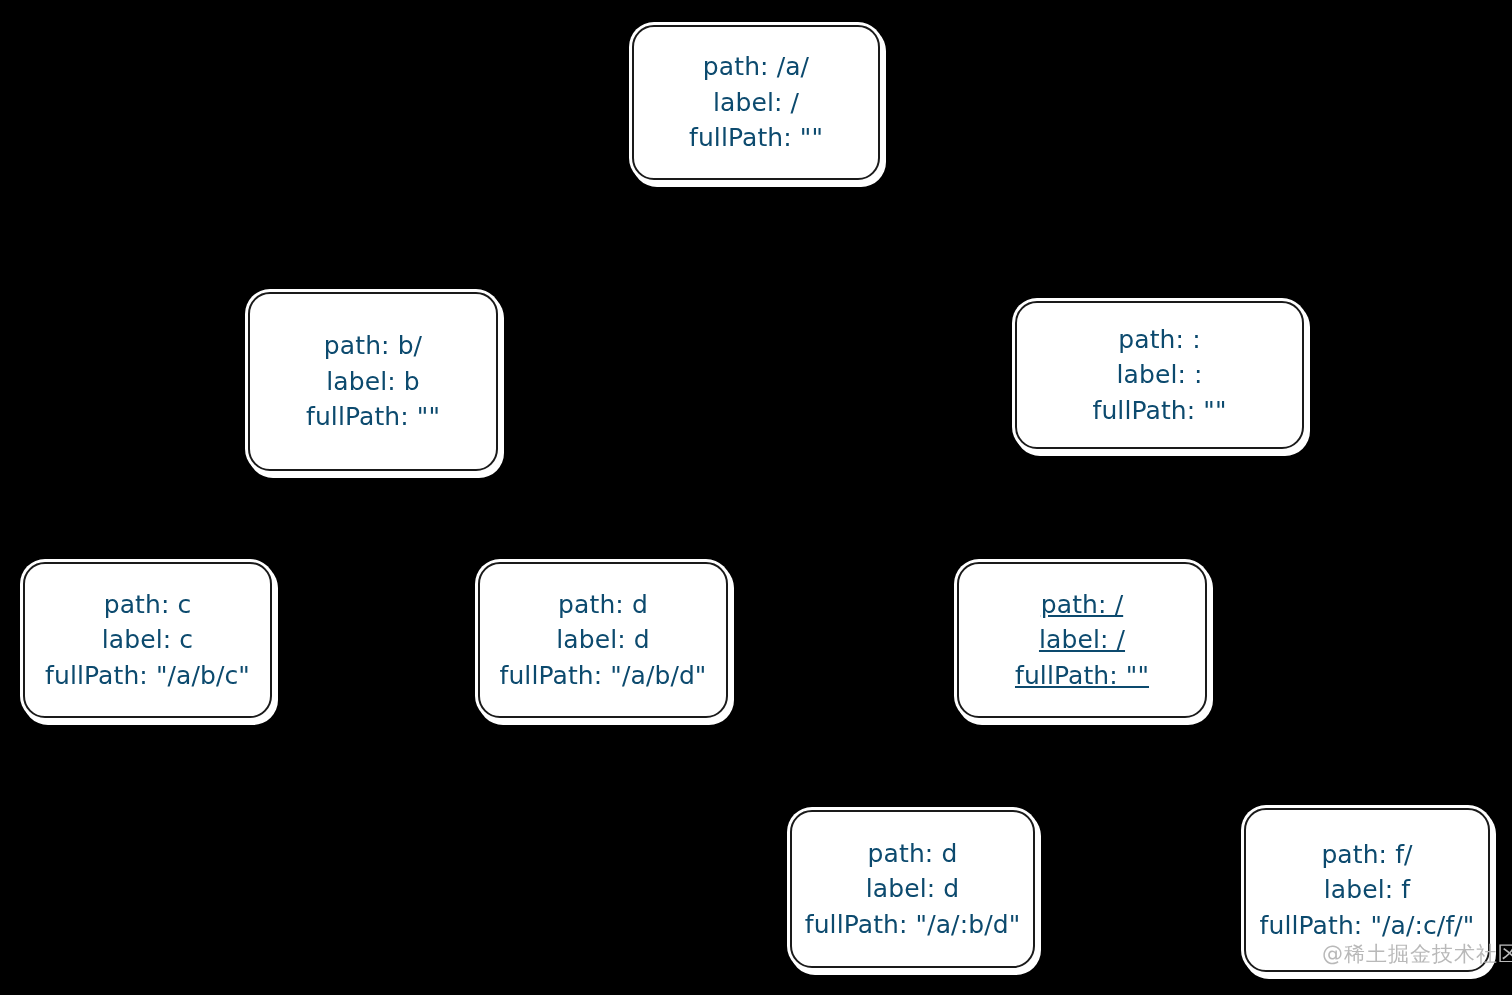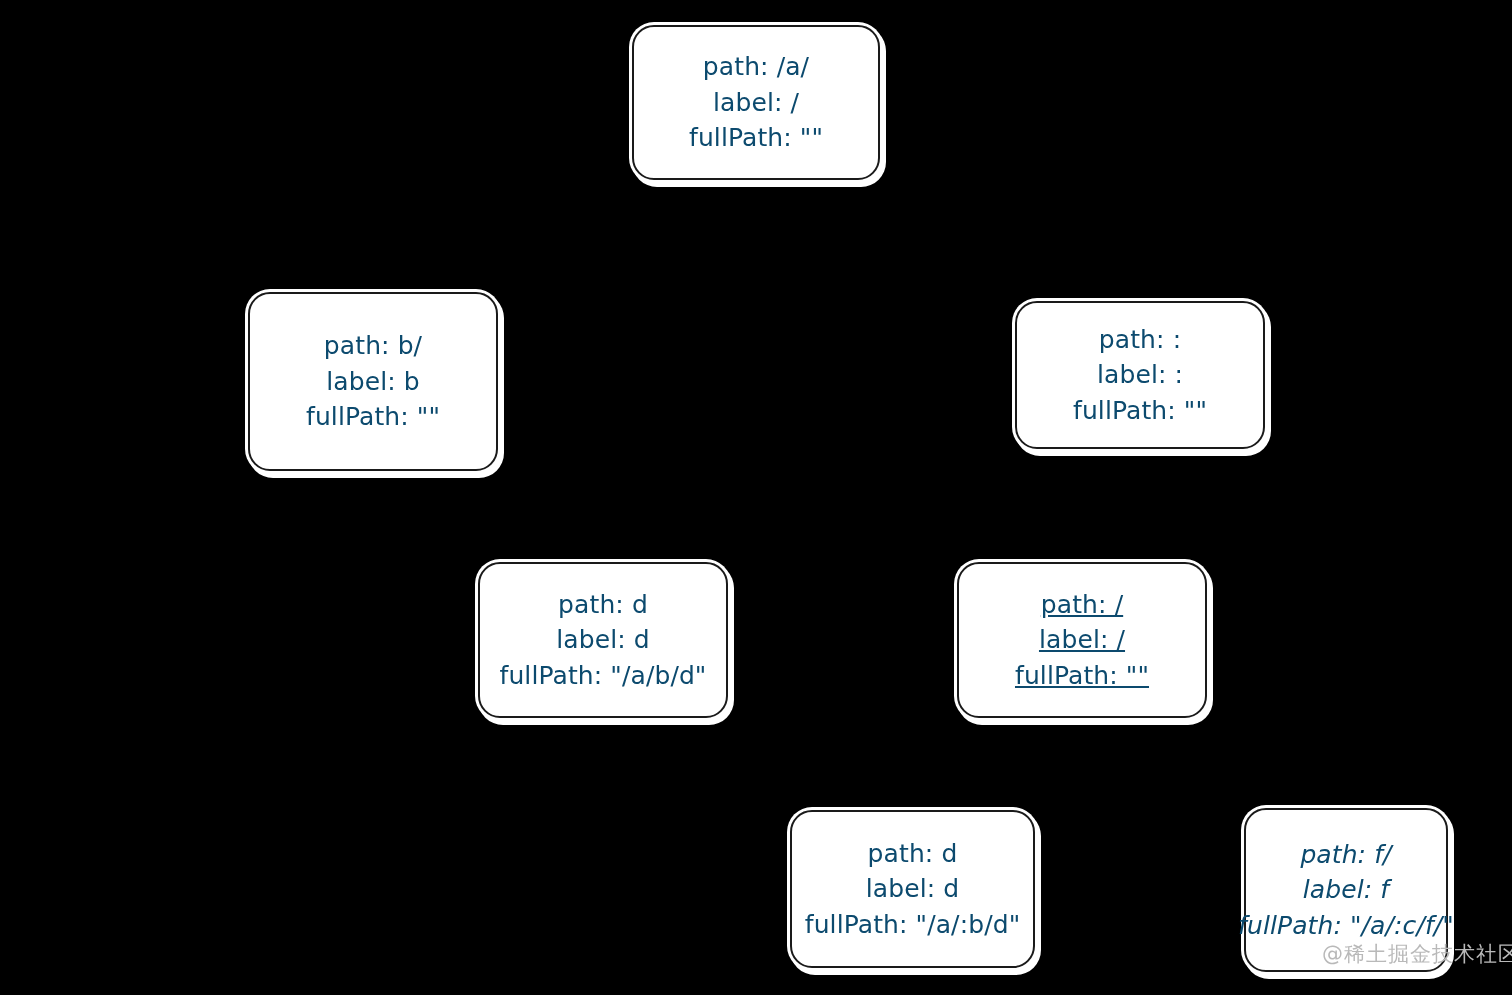--- a/index.html
+++ b/index.html
@@ -54,46 +54,51 @@
     <span class="line">label: /</span>
     <span class="line">fullPath: ""</span>
   </div>
 
   <div class="node" style="left:248px; top:292px; width:250px; height:179px;">
     <span class="line">path: b/</span>
     <span class="line">label: b</span>
     <span class="line">fullPath: ""</span>
   </div>
 
-  <div class="node" style="left:1015px; top:301px; width:250px; height:148px;">
+  <div class="node" style="left:1015px; top:301px; width:289px; height:148px;">
     <span class="line">path: :</span>
     <span class="line">label: :</span>
     <span class="line">fullPath: ""</span>
   </div>
 
+  <div class="node" style="left:23px; top:562px; width:249px; height:156px;">
+    <span class="line">path: c</span>
+    <span class="line">label: c</span>
+    <span class="line">fullPath: "/a/b/c"</span>
+  </div>
 
   <div class="node" style="left:478px; top:562px; width:250px; height:156px;">
     <span class="line">path: d</span>
     <span class="line">label: d</span>
     <span class="line">fullPath: "/a/b/d"</span>
   </div>
 
   <div class="node" style="left:957px; top:562px; width:250px; height:156px;text-decoration:underline;">
     <span class="line">path: /</span>
     <span class="line">label: /</span>
     <span class="line">fullPath: ""</span>
   </div>
 
   <div class="node" style="left:790px; top:810px; width:245px; height:158px;">
     <span class="line">path: d</span>
     <span class="line">label: d</span>
     <span class="line">fullPath: "/a/:b/d"</span>
   </div>
 
-  <div class="node" style="left:1244px; top:808px; width:204px; height:164px;font-style:italic;">
+  <div class="node" style="left:1244px; top:808px; width:246px; height:164px;">
     <span class="line">path: f/</span>
     <span class="line">label: f</span>
     <span class="line">fullPath: "/a/:c/f/"</span>
   </div>
 
   <div id="watermark" style="left:1322px; top:940px;">@稀土掘金技术社区</div>
 
 </div>
 
 </body></html>

